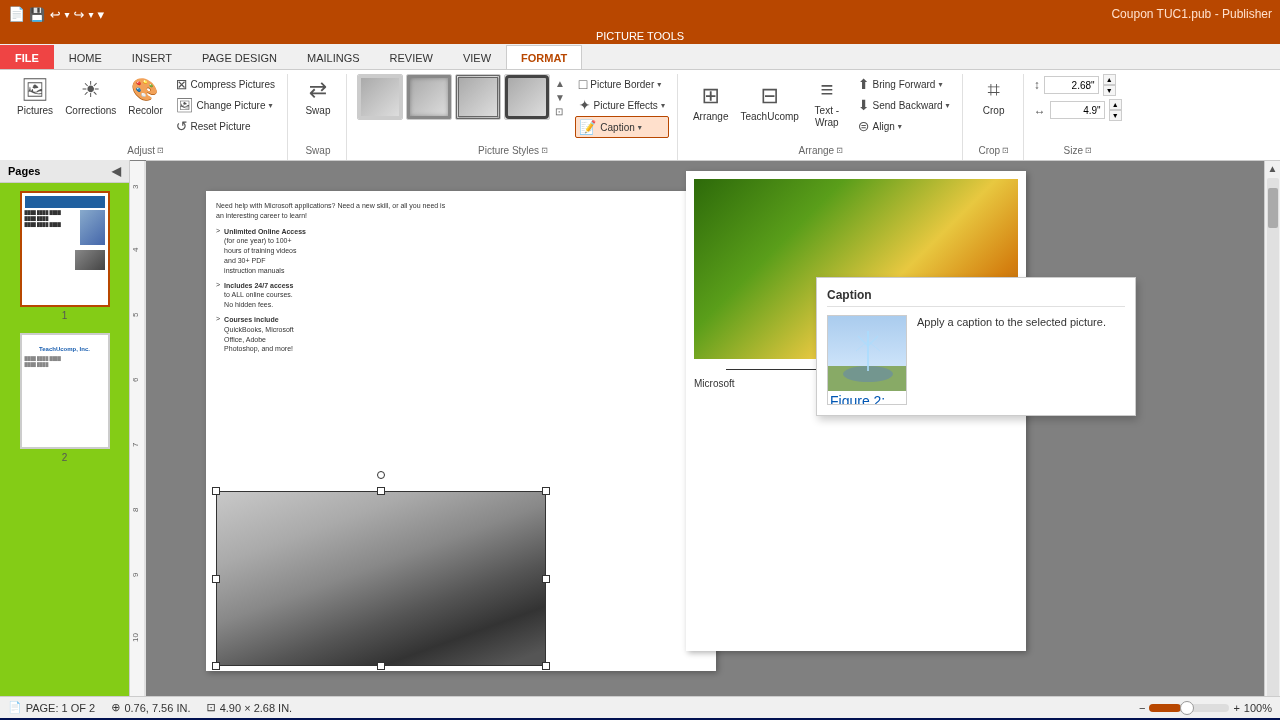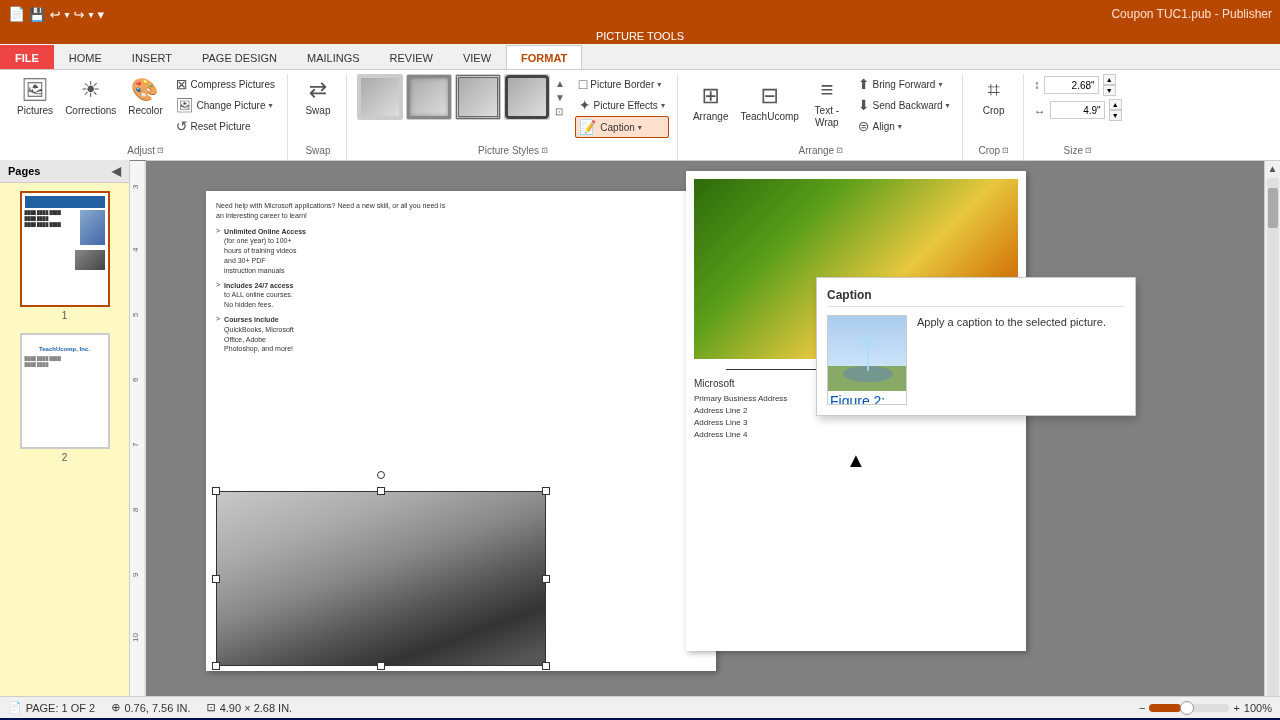--- a/index.html
+++ b/index.html
@@ -184,21 +184,21 @@
     .layout {
       display: flex;
       flex: 1;
       overflow: hidden;
       height: calc(720px - 28px - 26px - 92px - 22px);
     }
 
     
     .pages-panel {
       width: 130px;
-      background: #fef9c3;
+      background: #84cc16;
       border-right: 1px solid #ccc;
       display: flex;
       flex-direction: column;
     }
     .pages-header {
       background: #e8e8e8;
       padding: 4px 8px;
       font-size: 11px;
       font-weight: bold;
       display: flex;
@@ -836,26 +836,20 @@
         </div>
 
         <div style="position:absolute;left:540px;top:10px;width:340px;min-height:480px;background:white;box-shadow:2px 2px 6px rgba(0,0,0,0.3);padding:8px;">
 
           <div class="nature-photo"></div>
 
           <div class="divider-line"></div>
 
           <div class="ms-label">Microsoft</div>
 
-          <div class="address-block">
-            Primary Business Address<br>
-            Address Line 2<br>
-            Address Line 3<br>
-            Address Line 4
-          </div>
 
 
           <div class="org-icon">▲</div>
         </div>
 
         <div class="caption-popup">
           <div class="caption-popup-title">Caption</div>
           <div class="caption-popup-body">
             <div>
               <div class="caption-img">

